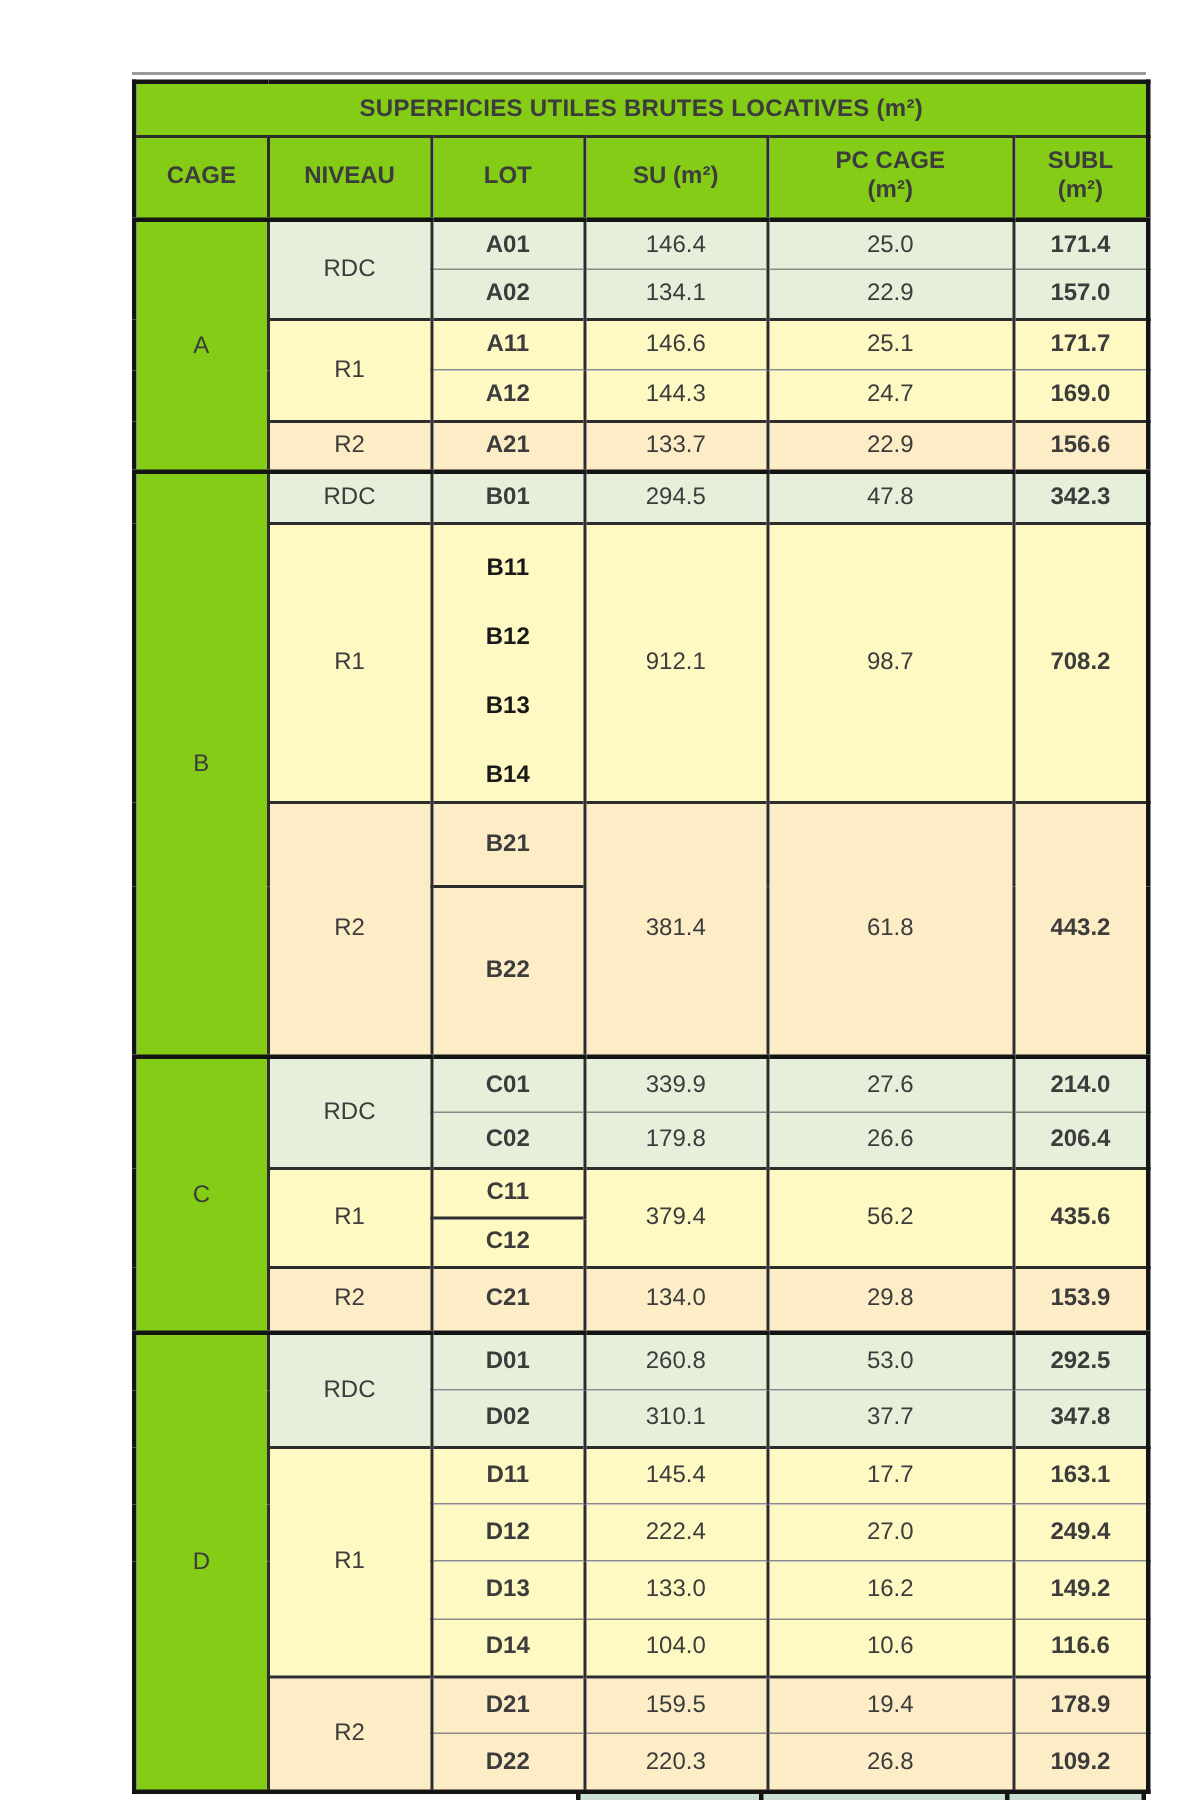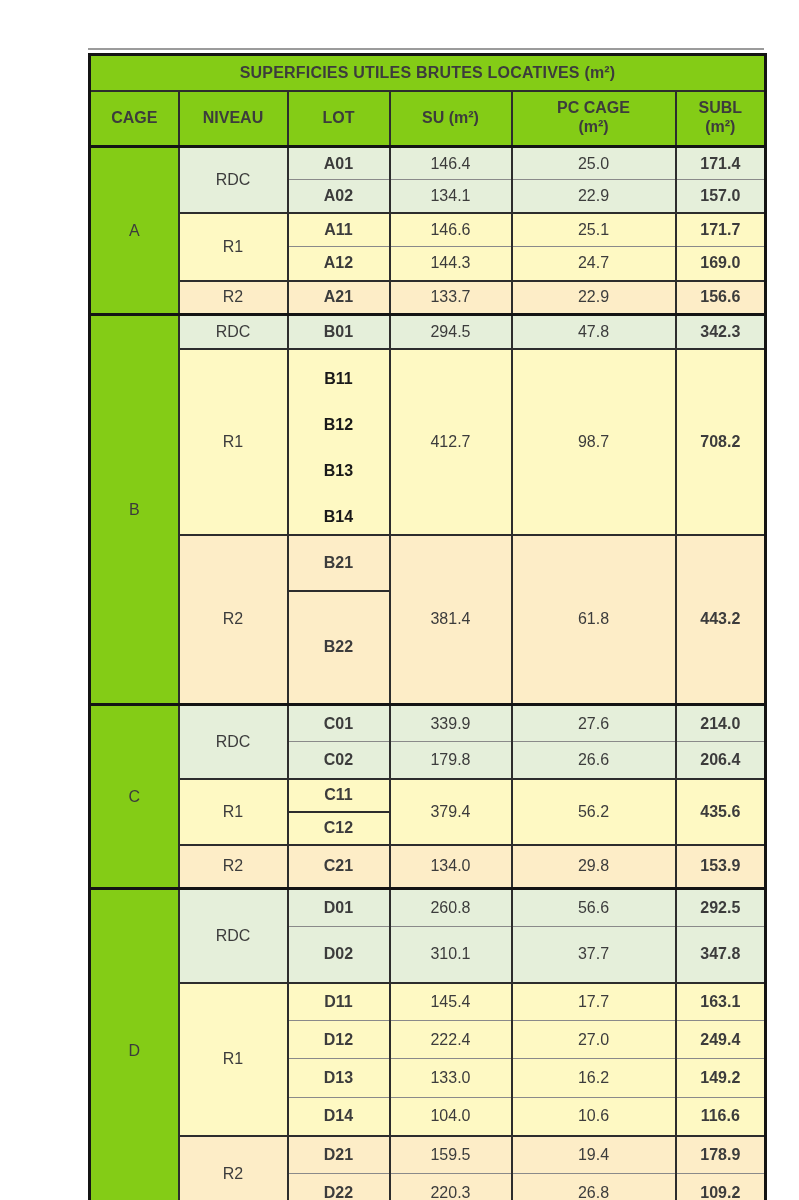--- a/index.html
+++ b/index.html
@@ -106,21 +106,21 @@
       <td class="bg-green b sect">342.3</td>
     </tr>
     <tr style="height:136px">
       <td class="bg-blue niveau">R1</td>
       <td class="bg-blue lotstack">
         <div>B11</div>
         <div>B12</div>
         <div>B13</div>
         <div>B14</div>
       </td>
-      <td class="bg-blue">412.7</td>
+      <td class="bg-blue">912.1</td>
       <td class="bg-blue">98.7</td>
       <td class="bg-blue b">708.2</td>
     </tr>
     <tr style="height:56px">
       <td rowspan="2" class="bg-yellow niveau">R2</td>
       <td class="bg-yellow b">B21</td>
       <td rowspan="2" class="bg-yellow">381.4</td>
       <td rowspan="2" class="bg-yellow">61.8</td>
       <td rowspan="2" class="bg-yellow b">443.2</td>
     </tr>
@@ -158,24 +158,24 @@
       <td class="bg-yellow">134.0</td>
       <td class="bg-yellow">29.8</td>
       <td class="bg-yellow b">153.9</td>
     </tr>
 
     <tr style="height:38px">
       <td rowspan="8" class="bg-head cage-cell sect">D</td>
       <td rowspan="2" class="bg-green niveau sect">RDC</td>
       <td class="bg-green b sect">D01</td>
       <td class="bg-green sect">260.8</td>
-      <td class="bg-green sect">56.6</td>
+      <td class="bg-green sect">53.0</td>
       <td class="bg-green b sect">292.5</td>
     </tr>
-    <tr style="height:56px">
+    <tr style="height:38px">
       <td class="bg-green b thin">D02</td>
       <td class="bg-green thin">310.1</td>
       <td class="bg-green thin">37.7</td>
       <td class="bg-green b thin">347.8</td>
     </tr>
     <tr style="height:38px">
       <td rowspan="4" class="bg-blue niveau">R1</td>
       <td class="bg-blue b">D11</td>
       <td class="bg-blue">145.4</td>
       <td class="bg-blue">17.7</td>

